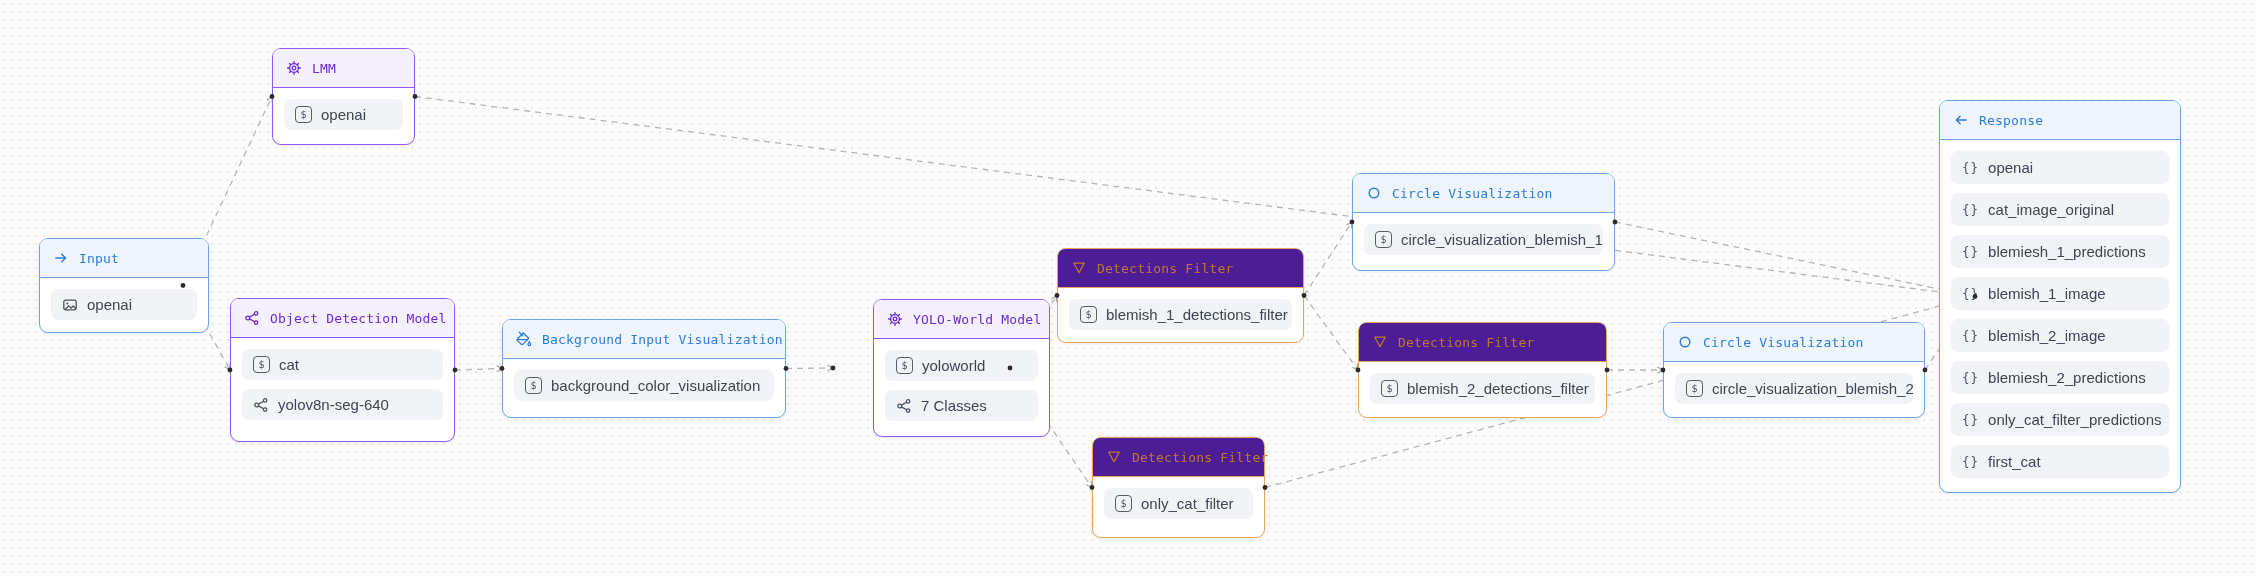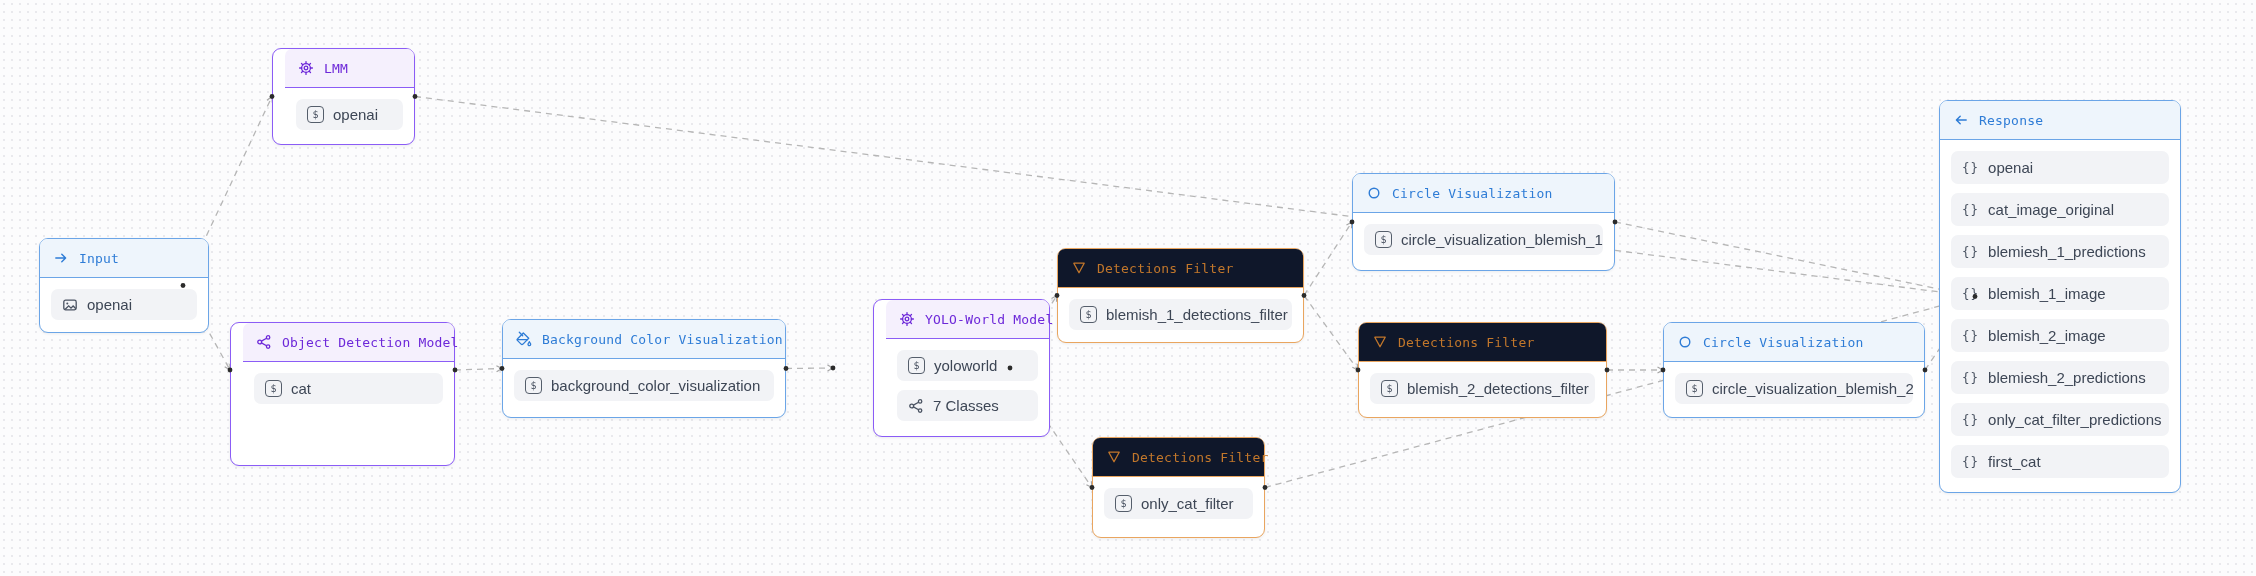--- a/index.html
+++ b/index.html
@@ -29,30 +29,30 @@
         font-size:15px;color:#3d4655;white-space:nowrap;}
   .response .chip{height:33px;}
   .hicon{width:16px;height:16px;flex:none;display:block;}
   .cicon-svg{width:16px;height:16px;flex:none;color:#4a5362;display:block;}
   .icon-box{flex:none;width:15px;height:15px;border:1.2px solid #555e6b;border-radius:4px;
         display:flex;align-items:center;justify-content:center;
         font-family:"DejaVu Sans Mono",monospace;font-size:10px;line-height:1;color:#4a5362;}
   .braces{flex:none;font-family:"DejaVu Sans Mono",monospace;font-size:12.5px;color:#4a5362;
         letter-spacing:1px;}
   
-  .purple{border-color:#8b5cf6;padding-left:12px;}
+  .purple{border-color:#8b5cf6;}
   .purple .node-header{background:#f5f0fd;color:#6d28d9;border-color:#8b5cf6;}
   .blue{border-color:#6ba5e7;}
   .blue .node-header{background:#eef5fc;color:#2e7cd6;border-color:#6ba5e7;}
   .orange{border-color:#e9a55f;}
-  .orange .node-header{background:#0f172a;color:#c2772b;border-color:#e9a55f;}
+  .orange .node-header{background:#4c1d95;color:#c2772b;border-color:#e9a55f;}
   
   #node-lmm{left:272px;top:48px;width:143px;height:97px;}
   #node-input{left:39px;top:238px;width:170px;height:95px;}
-  #node-odm{left:230px;top:298px;width:225px;height:144px;margin-top:24px;}
+  #node-odm{left:230px;top:298px;width:225px;height:144px;}
   #node-bcv{left:502px;top:319px;width:284px;height:99px;}
   #node-yolo{left:833px;top:299px;width:177px;height:138px;margin-left:40px;}
   #node-f1{left:1057px;top:248px;width:247px;height:95px;}
   #node-cv1{left:1352px;top:173px;width:263px;height:98px;}
   #node-f2{left:1358px;top:322px;width:249px;height:96px;}
   #node-cv2{left:1663px;top:322px;width:262px;height:96px;}
   #node-f3{left:1092px;top:437px;width:173px;height:101px;}
   #node-response{left:1939px;top:100px;width:242px;height:393px;}
   .edge{stroke:#b6b6b6;stroke-width:1.3;stroke-dasharray:6 5;fill:none;}
   .port{fill:#2b2b2b;}
@@ -164,29 +164,35 @@
       <svg class="hicon">
           <use href="#i-network"></use>
         </svg>
       <span>Object Detection Model</span>
     </div>
     <div class="node-body">
       <div class="chip">
         <span class="icon-box">$</span>
         <span>cat</span>
       </div>
+      <div class="chip">
+        <svg class="cicon-svg">
+            <use href="#i-network"></use>
+          </svg>
+        <span>yolov8n-seg-640</span>
+      </div>
     </div>
   </div>
 
   <div class="node blue" id="node-bcv">
     <div class="node-header">
       <svg class="hicon">
           <use href="#i-bucket"></use>
         </svg>
-      <span>Background Color Visualization</span>
+      <span>Background Input Visualization</span>
     </div>
     <div class="node-body">
       <div class="chip">
         <span class="icon-box">$</span>
         <span>background_color_visualization</span>
       </div>
     </div>
   </div>
 
   <div class="node purple" id="node-yolo">

